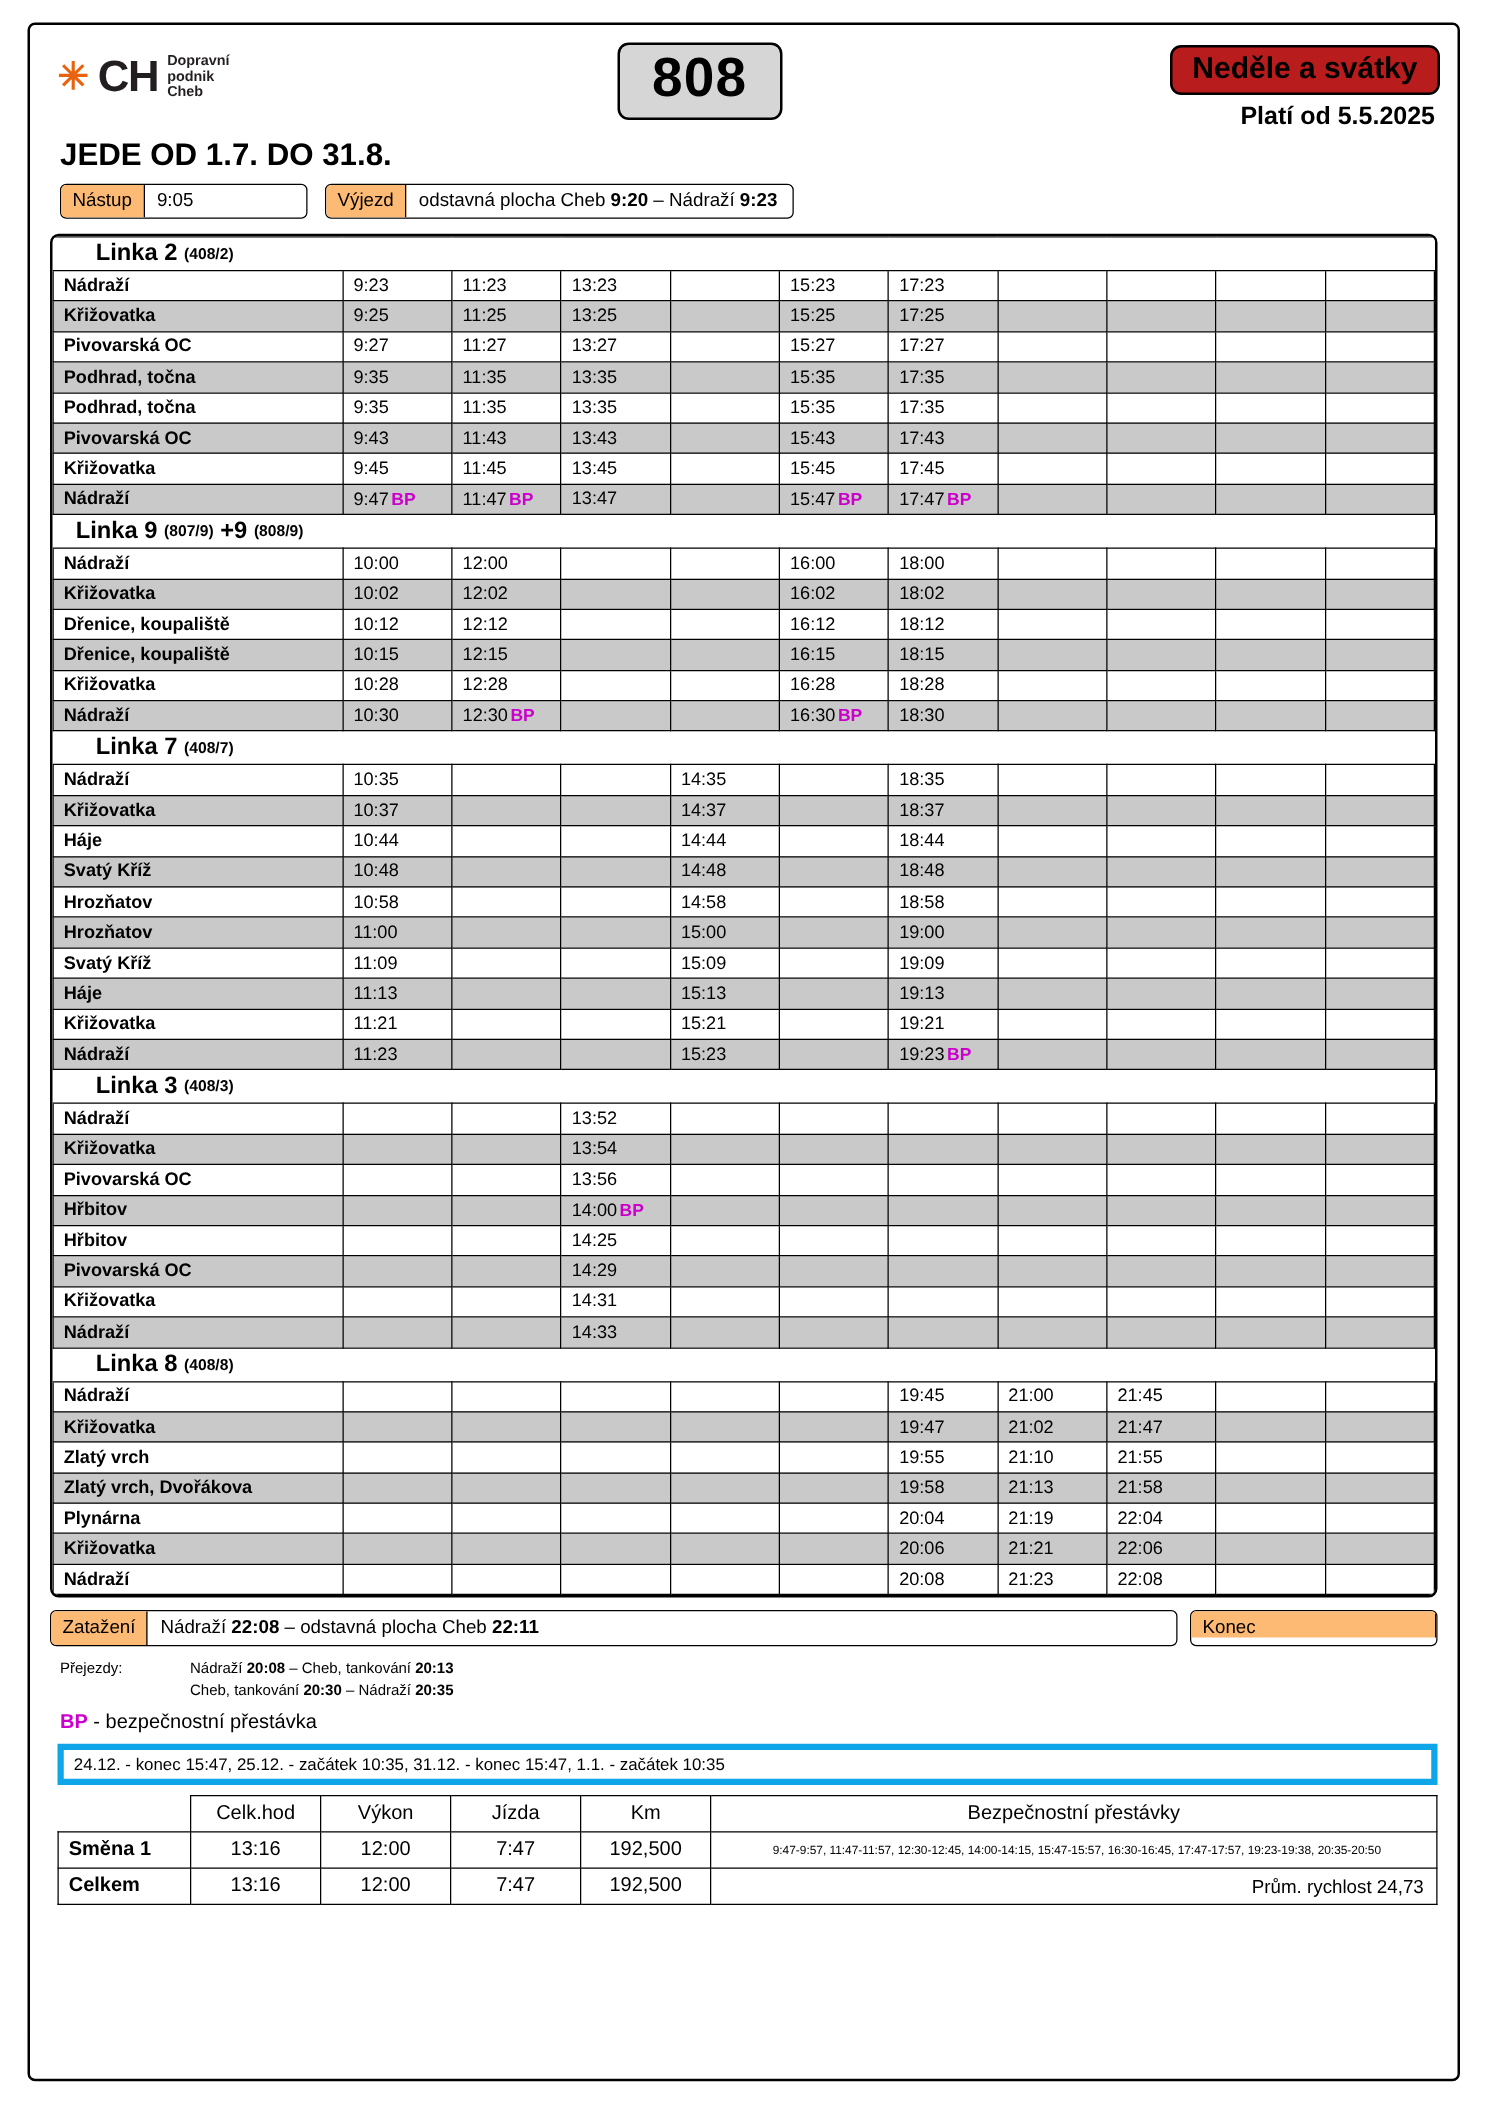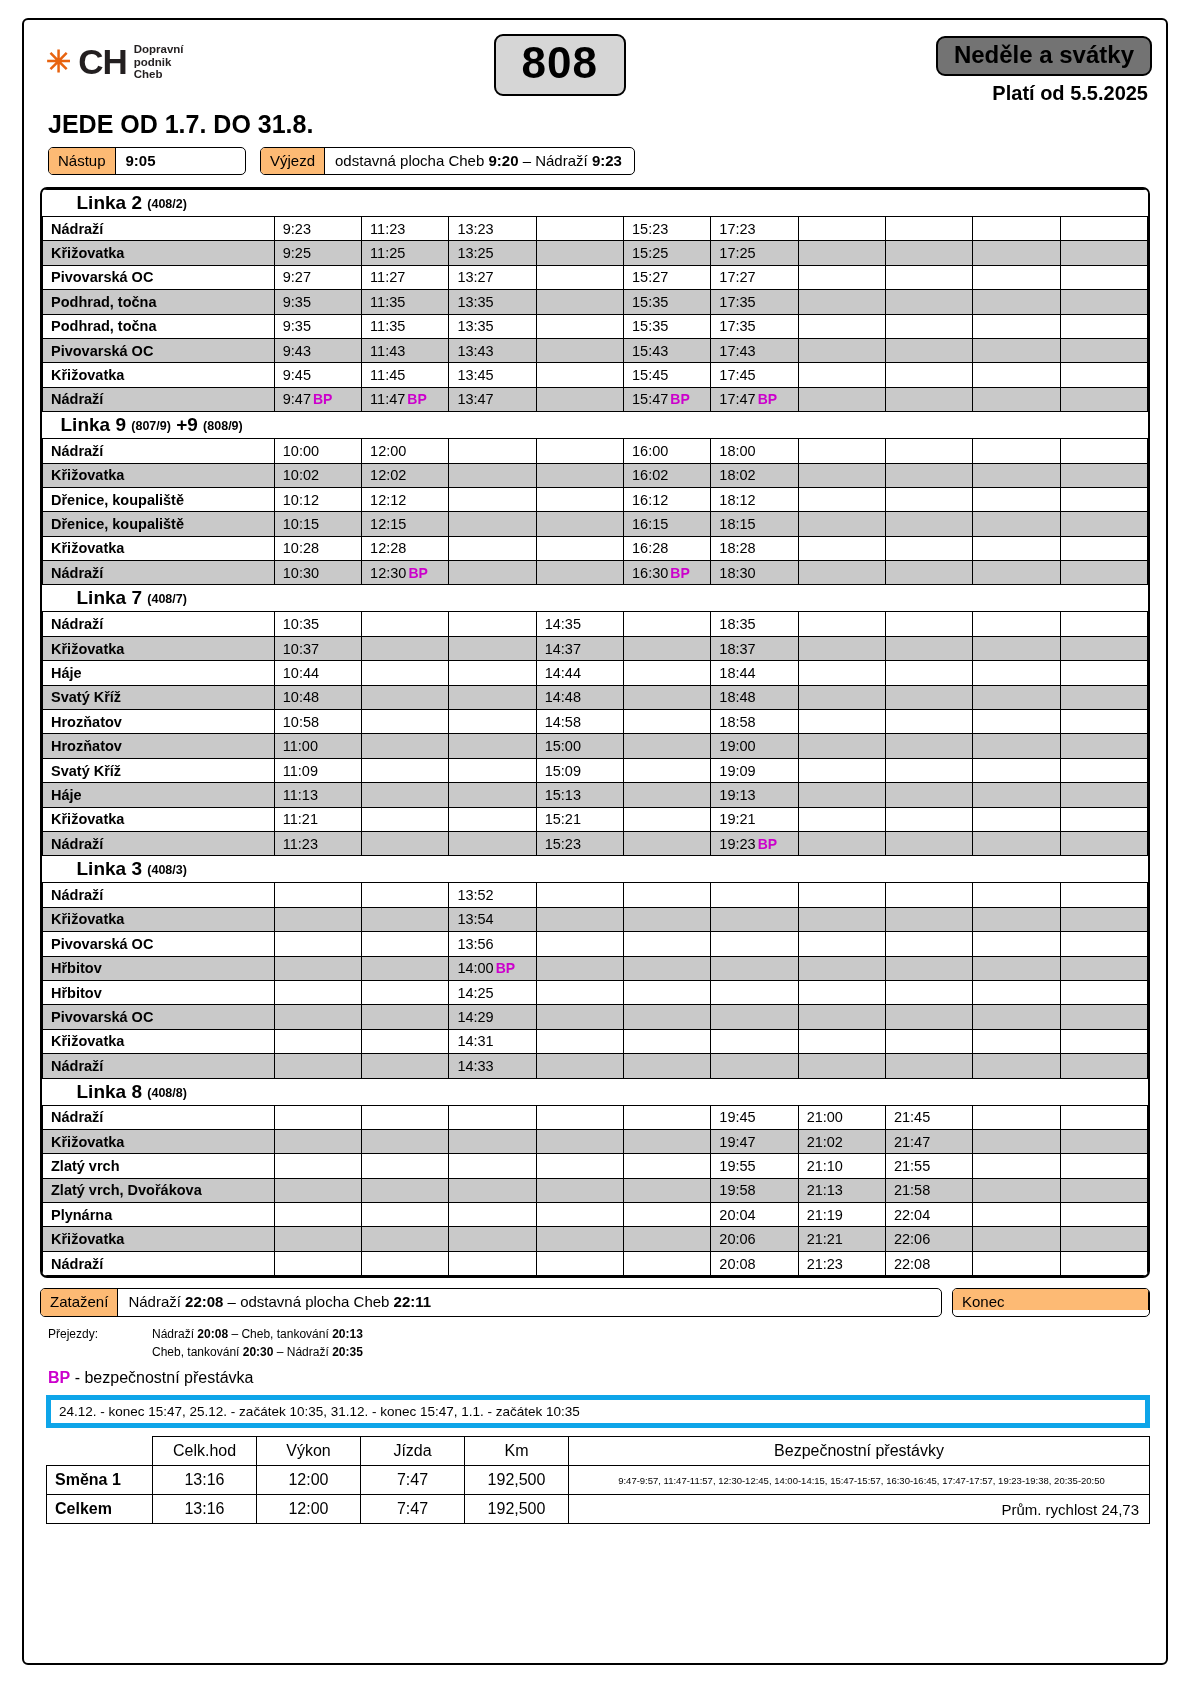--- a/index.html
+++ b/index.html
@@ -70,21 +70,21 @@
     letter-spacing: 1px;
   }
   .hdr-right {
     text-align: right;
     padding-top: 6px;
   }
   .validity-badge {
     display: inline-block;
     border: 2px solid #000;
     border-radius: 9px;
-    background: #737373;
+    background: #b91c1c;
     font-size: 24px;
     font-weight: bold;
     padding: 3px 16px 5px 16px;
   }
   .validity-from {
     font-size: 20px;
     font-weight: bold;
     margin-top: 6px;
     padding-right: 4px;
   }
@@ -112,21 +112,21 @@
   .field-label {
     background: #fdba74;
     padding: 4px 9px 0 9px;
     font-size: 15px;
     border-right: 1.5px solid #000;
     white-space: nowrap;
   }
   .field-value {
     padding: 4px 12px 0 10px;
     font-size: 15px;
-    font-weight: bold;
+    font-weight: normal;
     white-space: nowrap;
   }
   .field-value.normal { font-weight: normal; }
   .field-value b { font-weight: bold; }
   .nastup-box { width: 196px; }
   .vyjezd-box { flex: 0 0 auto; }
 
   
   .lines-block {
     border: 2px solid #000;

